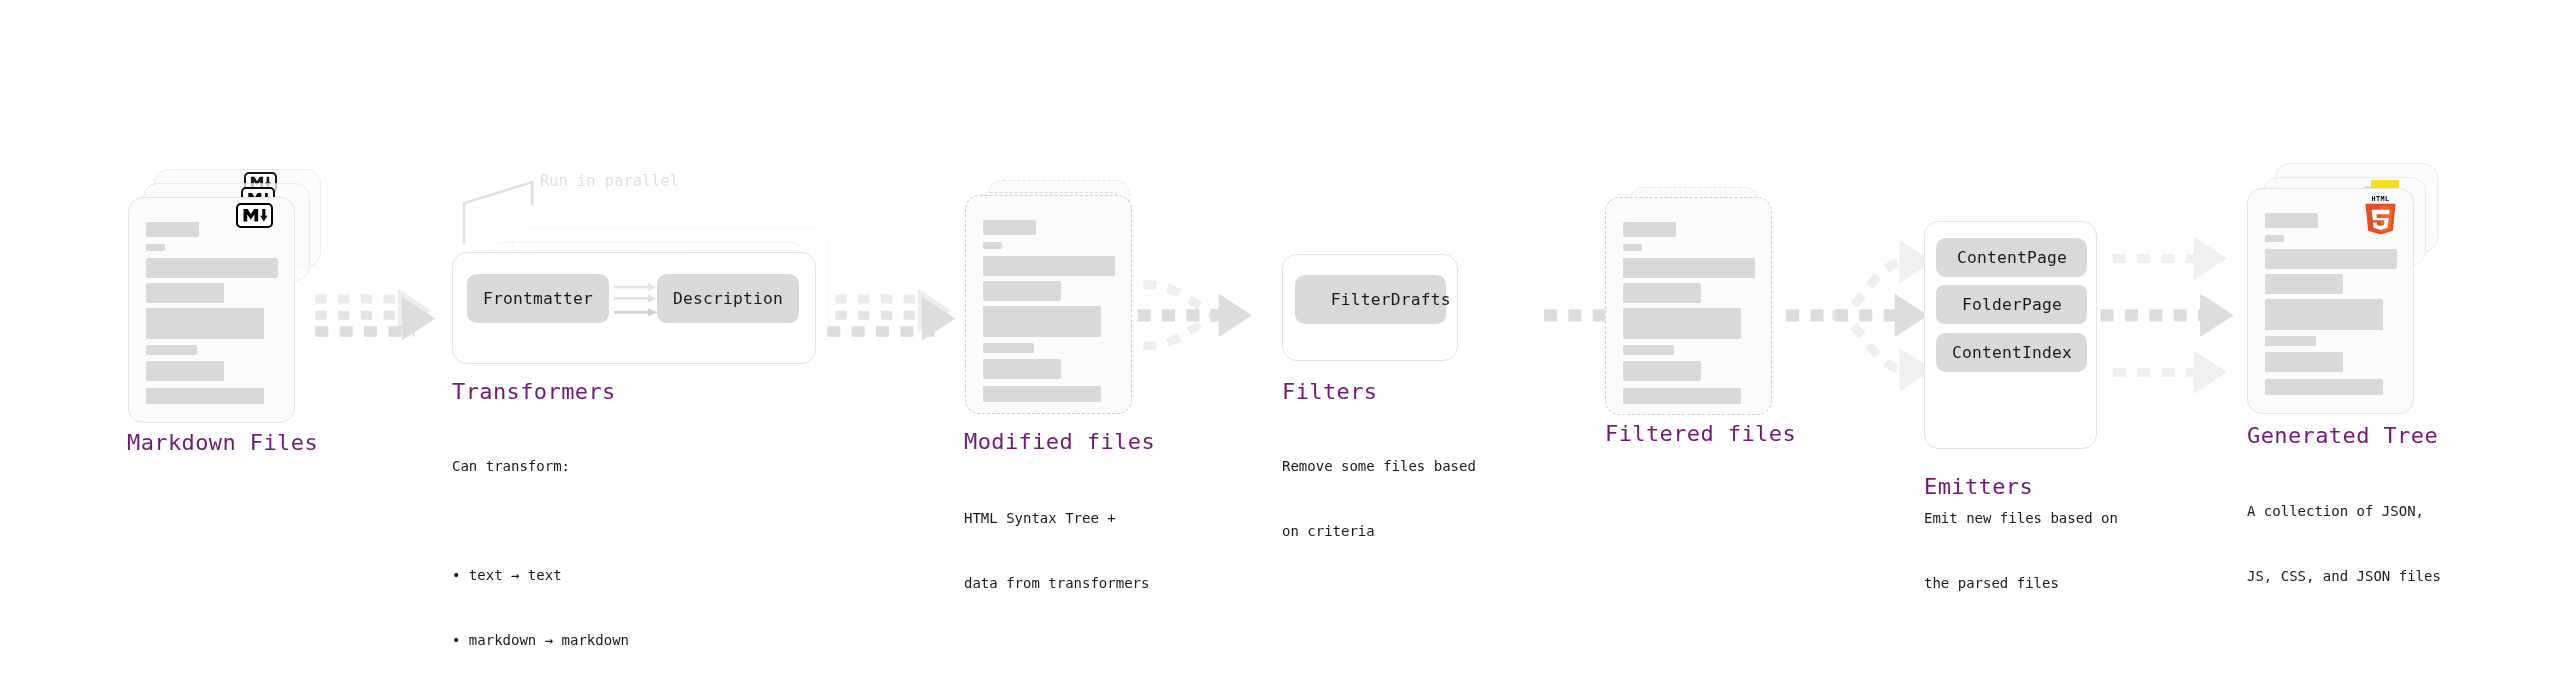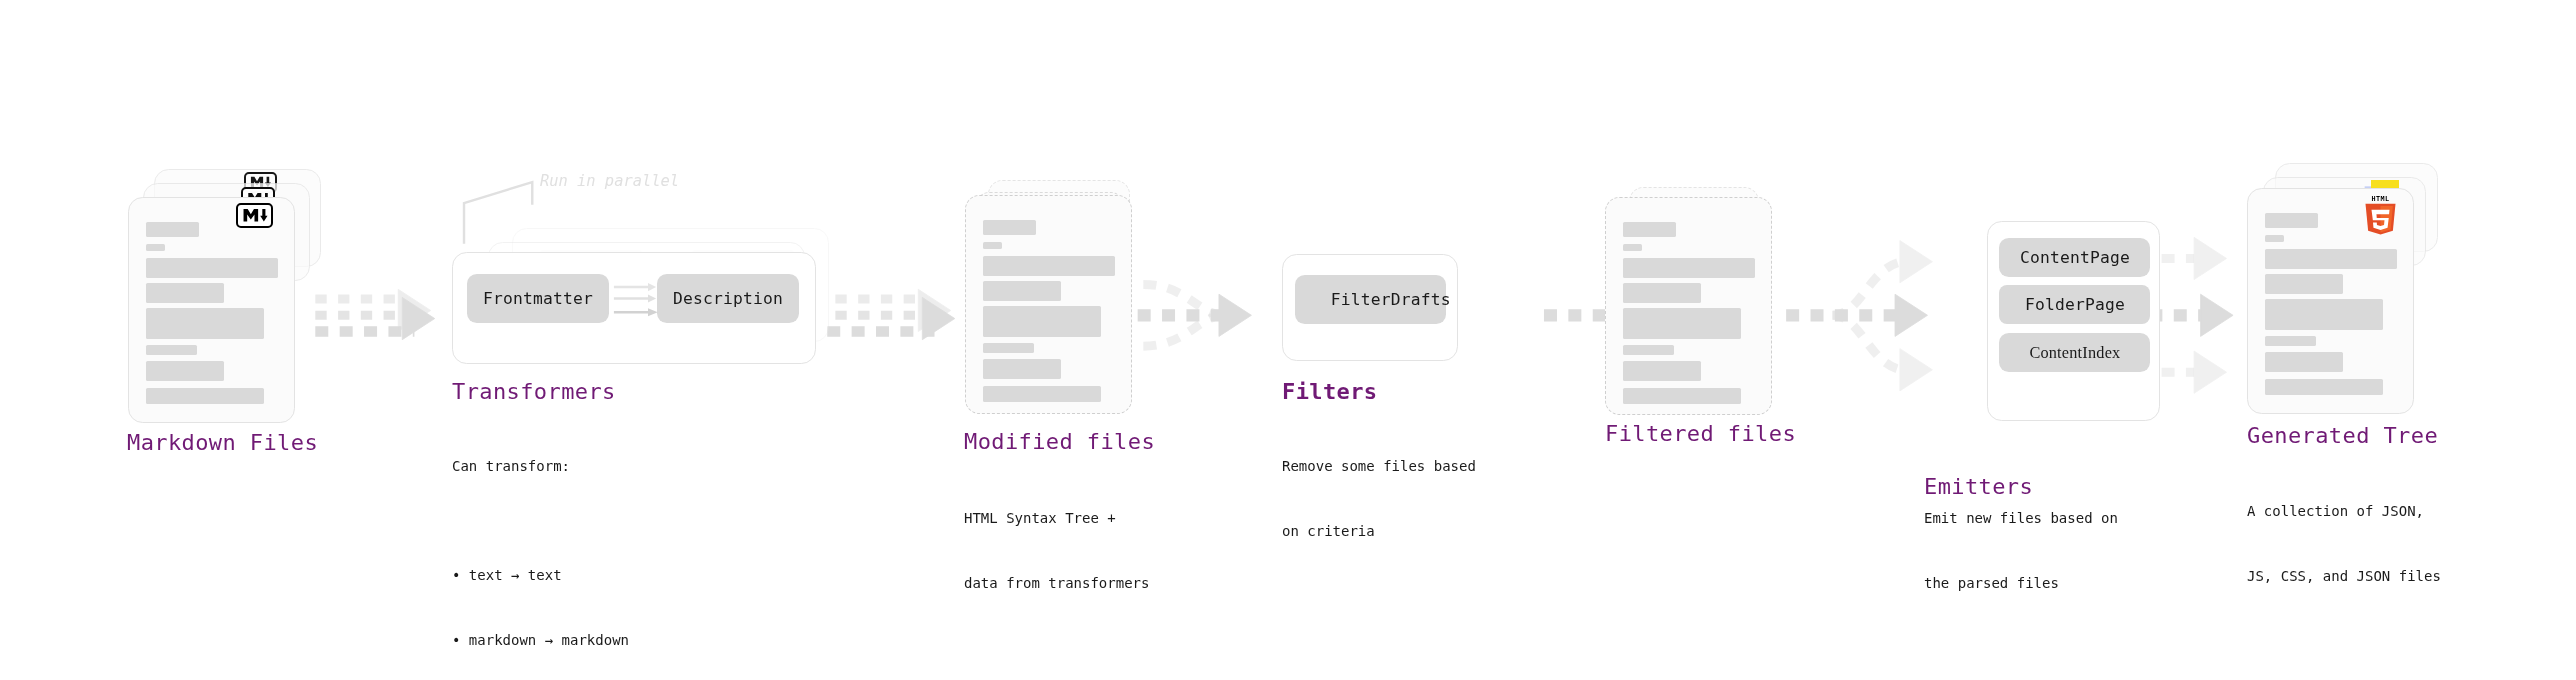--- a/index.html
+++ b/index.html
@@ -246,21 +246,21 @@
         <line x1="198" y1="56" x2="240" y2="56"></line>
         <polygon points="240,51 250,56 240,61" stroke="none"></polygon>
       </g>
       <g stroke="#d2d2d2" fill="#d2d2d2" stroke-width="3">
         <line x1="198" y1="73" x2="240" y2="73"></line>
         <polygon points="240,68 252,73 240,78" stroke="none"></polygon>
       </g>
     </svg>
   </div>
 
-  <div class="parallel-label" style="left:540px; top:172px;font-style:italic;">Run in parallel</div>
+  <div class="parallel-label" style="left:540px; top:172px;">Run in parallel</div>
 
   <div class="title" style="left:452px; top:379px;">Transformers</div>
 
   <div class="subtitle" style="left:452px; top:413px;">
     <div>Can transform:</div>
     <ul class="bullets">
       <li>text → text</li>
       <li>markdown → markdown</li>
       
     </ul>
@@ -281,43 +281,43 @@
 
   <div class="title" style="left:964px; top:429px;">Modified files</div>
   <div class="subtitle" style="left:964px; top:465px;">
     <div>HTML Syntax Tree +</div>
     <div>data from transformers</div>
   </div>
 
   <div class="gbox" style="left:1282px; top:254px; width:176px; height:107px;">
     <div class="pill" style="left:12.2px; top:19.5px; width:151px; height:49px;padding-left:40px;">FilterDrafts</div>
   </div>
-  <div class="title" style="left:1282px; top:379px;font-weight:bold;">Filters</div>
+  <div class="title" style="left:1282px; top:379px;">Filters</div>
   <div class="subtitle" style="left:1282px; top:413px;">
     <div>Remove some files based</div>
     <div>on criteria</div>
   </div>
 
   <div class="card dashed ghost1" style="left:1629px; top:187px; width:130px; height:73px; opacity:0.55;"></div>
   <div class="card dashed" style="left:1605px; top:197px; width:167px; height:218px;">
     <div class="bar" style="left:17px; top:24.4px; width:53px; height:14.6px;"></div>
     <div class="bar" style="left:17px; top:46px; width:18.7px; height:6.5px;"></div>
     <div class="bar" style="left:17px; top:60px; width:132px; height:20.3px;"></div>
     <div class="bar" style="left:17px; top:85px; width:78px; height:20.3px;"></div>
     <div class="bar" style="left:17px; top:110px; width:118px; height:31px;"></div>
     <div class="bar" style="left:17px; top:147px; width:51px; height:9.8px;"></div>
     <div class="bar" style="left:17px; top:163px; width:78px; height:20.3px;"></div>
     <div class="bar" style="left:17px; top:190px; width:118px; height:16.3px;"></div>
   </div>
   <div class="title" style="left:1605px; top:421px;">Filtered files</div>
 
-  <div class="gbox" style="left:1987px; top:221px; width:173px; height:200px;">
+  <div class="gbox" style="left:1924px; top:221px; width:173px; height:228px;">
     <div class="pill" style="left:11.4px; top:16.3px; width:151px; height:39px;">ContentPage</div>
     <div class="pill" style="left:11.4px; top:63px; width:151px; height:39px;border-radius:8px;">FolderPage</div>
-    <div class="pill" style="left:11.4px; top:111px; width:151px; height:39px;font-family:Liberation Serif, serif;">ContentIndex</div>
+    <div class="pill" style="left:11.4px; top:111px; width:151px; height:39px;">ContentIndex</div>
   </div>
   <div class="title" style="left:1924px; top:431px;margin-top:43px;">Emitters</div>
   <div class="subtitle" style="left:1924px; top:465px;">
     <div>Emit new files based on</div>
     <div>the parsed files</div>
   </div>
 
   <div class="card ghost1" style="left:2275px; top:163px; width:163px; height:89px;"></div>
   <div class="css-badge" style="left:2363px; top:178px; width:31px; height:10.6px;">
     <svg viewBox="0 0 38 13" width="31" height="10.6" aria-hidden="true">

